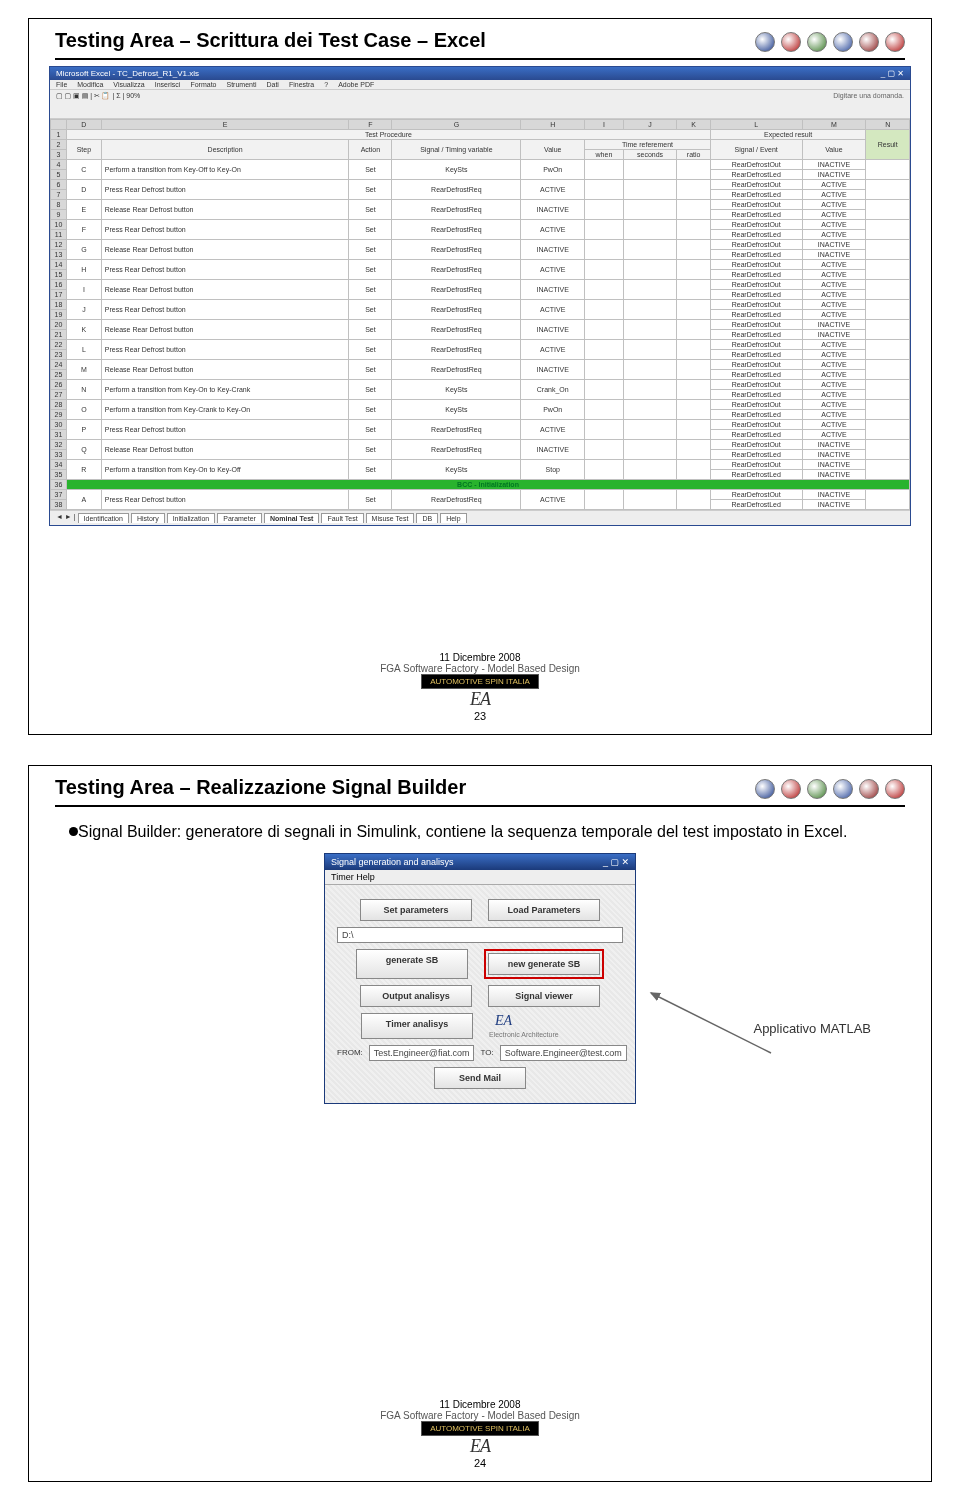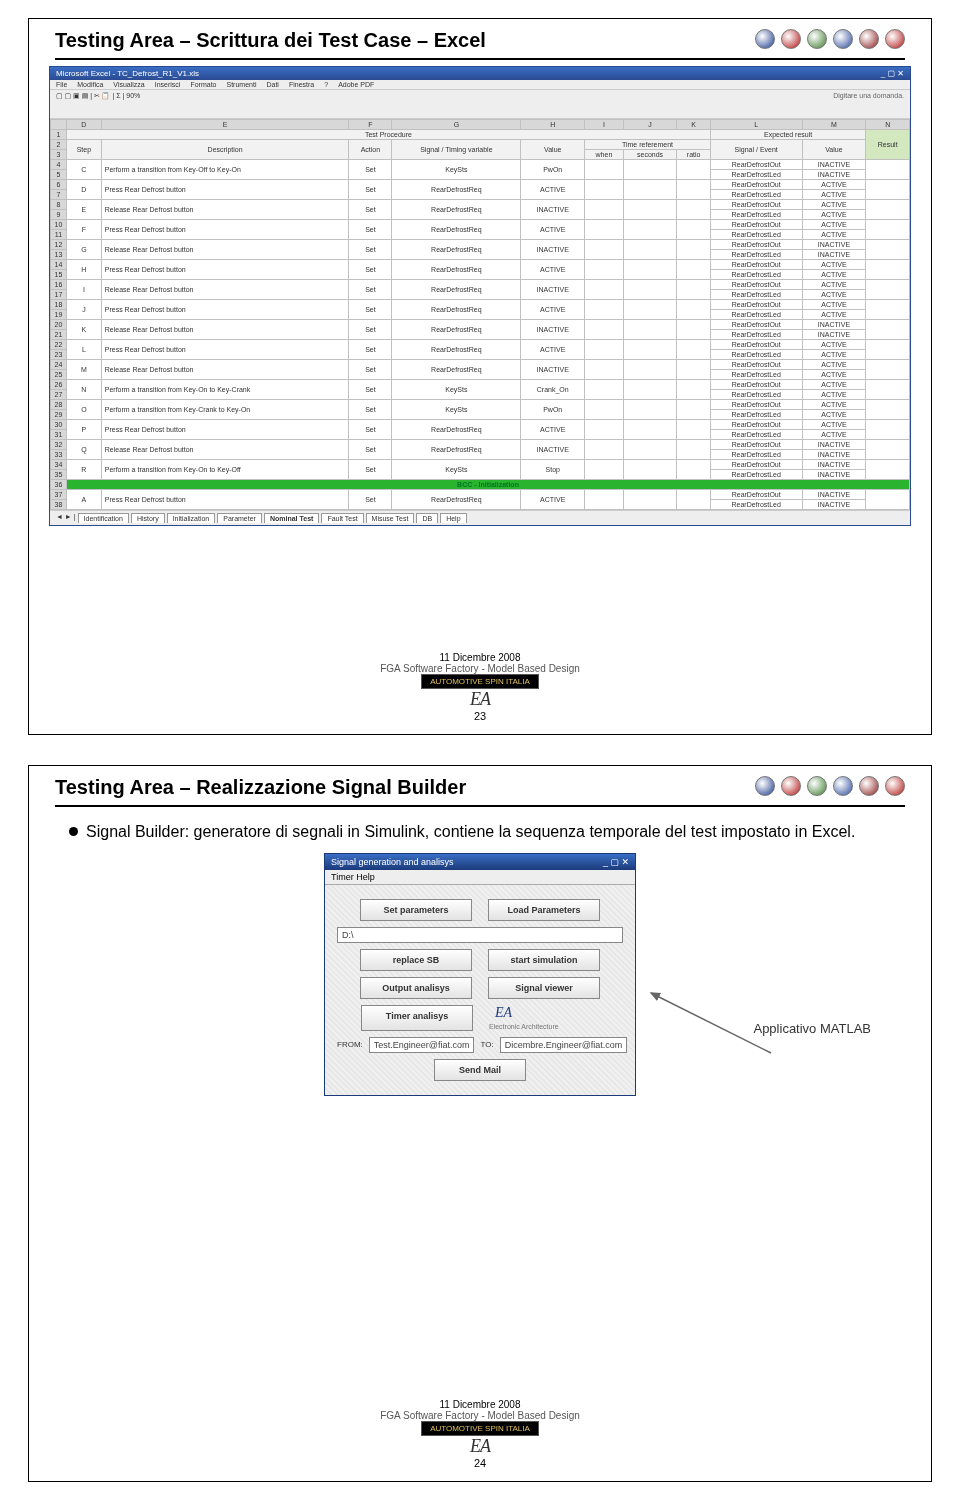--- a/index.html
+++ b/index.html
@@ -23,21 +23,21 @@
     width: 100%;
     height: 100%;
     box-sizing: border-box;
     position: relative;
     background: #fff;
     overflow: hidden;
   }
   .slide-title-row {
     display: flex;
     justify-content: space-between;
-    align-items: flex-start;
+    align-items: flex-end;
     padding: 10px 26px 4px 26px;
   }
   .slide-title {
     font-size: 20px;
     font-weight: bold;
   }
   .brand-logos {
     display: flex;
     gap: 6px;
   }
@@ -168,21 +168,20 @@
     color: #000;
   }
   
   .body-text {
     padding: 8px 40px 0 40px;
     font-size: 16px;
     line-height: 1.35;
   }
   .bullet {
     display: flex;
-    gap: 8px;
     margin-bottom: 6px;
   }
   .bullet .dot {
     width: 9px;
     height: 9px;
     background: #000;
     border-radius: 50%;
     margin-top: 6px;
     flex: none;
   }
@@ -736,39 +735,41 @@
           <span>_ ▢ ✕</span>
         </div>
         <div class="matlab-menu">Timer   Help</div>
         <div class="matlab-body">
           <div class="mat-row">
             <div class="mat-btn">Set parameters</div>
             <div class="mat-btn">Load Parameters</div>
           </div>
           <div class="mat-field">D:\</div>
           <div class="mat-row">
-            <div class="mat-btn">replace SB</div>
-            <div class="mat-btn">start simulation</div>
+            <div class="mat-btn">generate SB</div>
+            <span class="red-box">
+              <div class="mat-btn">new generate SB</div>
+            </span>
           </div>
           <div class="mat-row">
             <div class="mat-btn">Output analisys</div>
             <div class="mat-btn">Signal viewer</div>
           </div>
           <div class="mat-row">
             <div class="mat-btn">Timer analisys</div>
             <div style="width:110px;text-align:left;">
               <span class="ea-inside">EA</span><br>
               <span style="font-size:7px;color:#777;">Electronic Architecture</span>
             </div>
           </div>
           <div class="from-to">
             <label>FROM:</label>
             <div class="mat-field">Test.Engineer@fiat.com</div>
             <label>TO:</label>
-            <div class="mat-field">Dicembre.Engineer@fiat.com</div>
+            <div class="mat-field">Software.Engineer@test.com</div>
           </div>
           <div class="mat-row">
             <div class="mat-btn" style="width:90px;">Send Mail</div>
           </div>
         </div>
       </div>
 
       <svg class="arrow-svg" width="150" height="90">
         <defs>
           <marker id="arrowhead" markerWidth="8" markerHeight="8" refX="6" refY="3" orient="auto">

